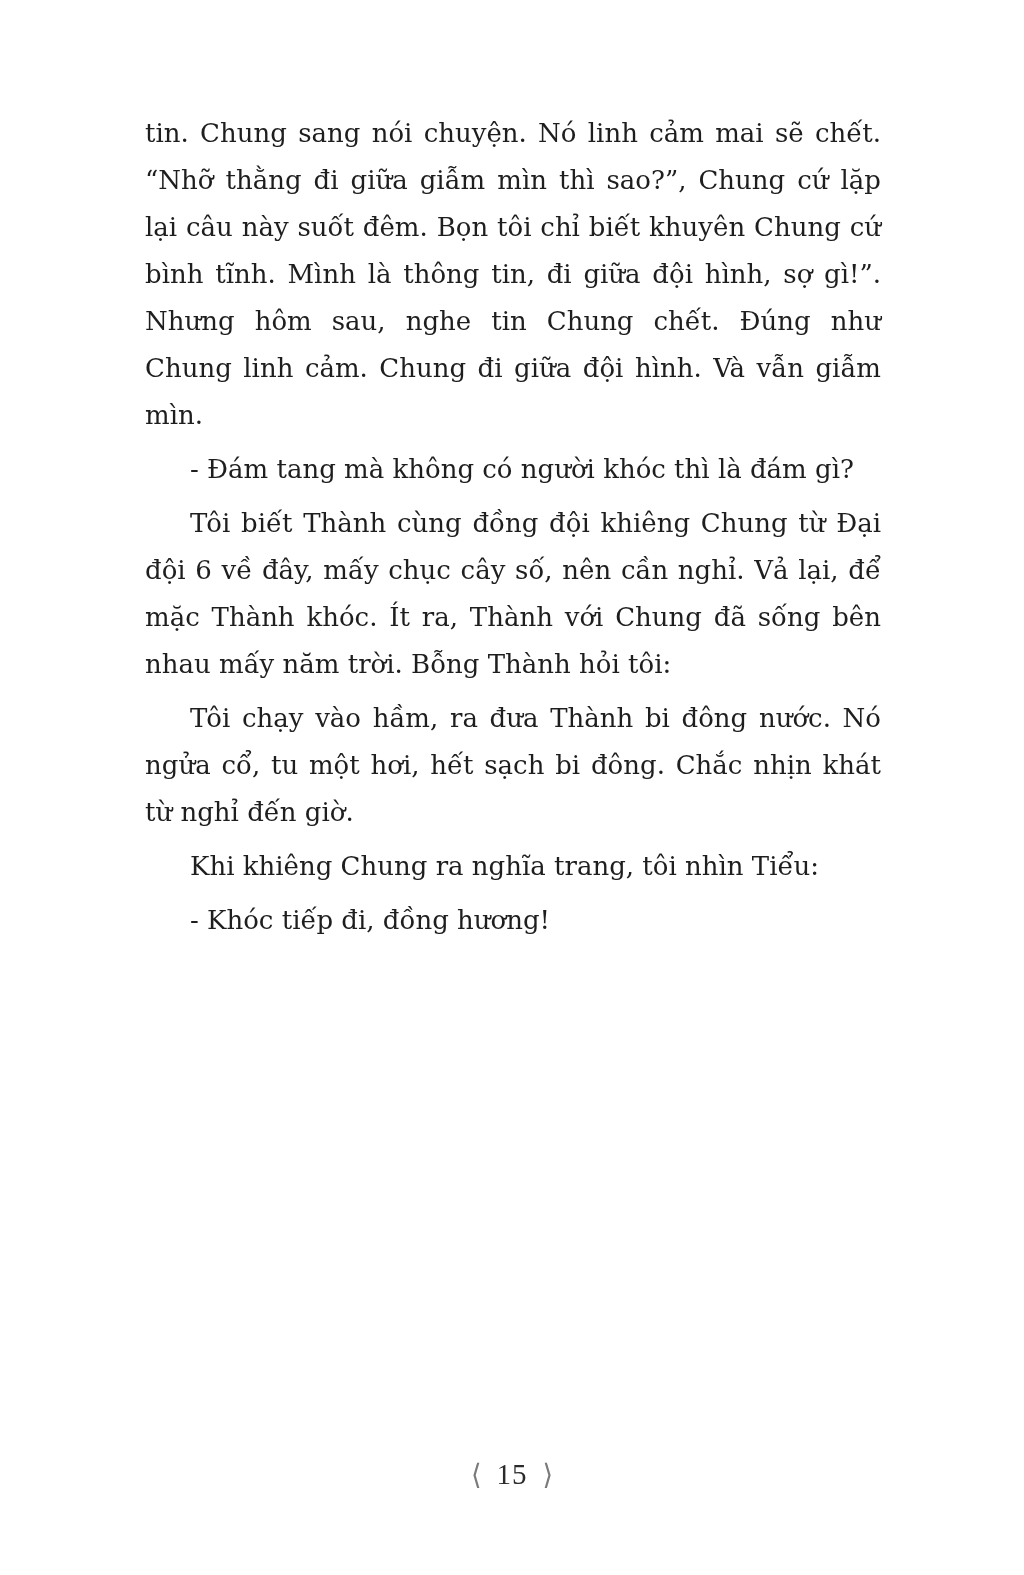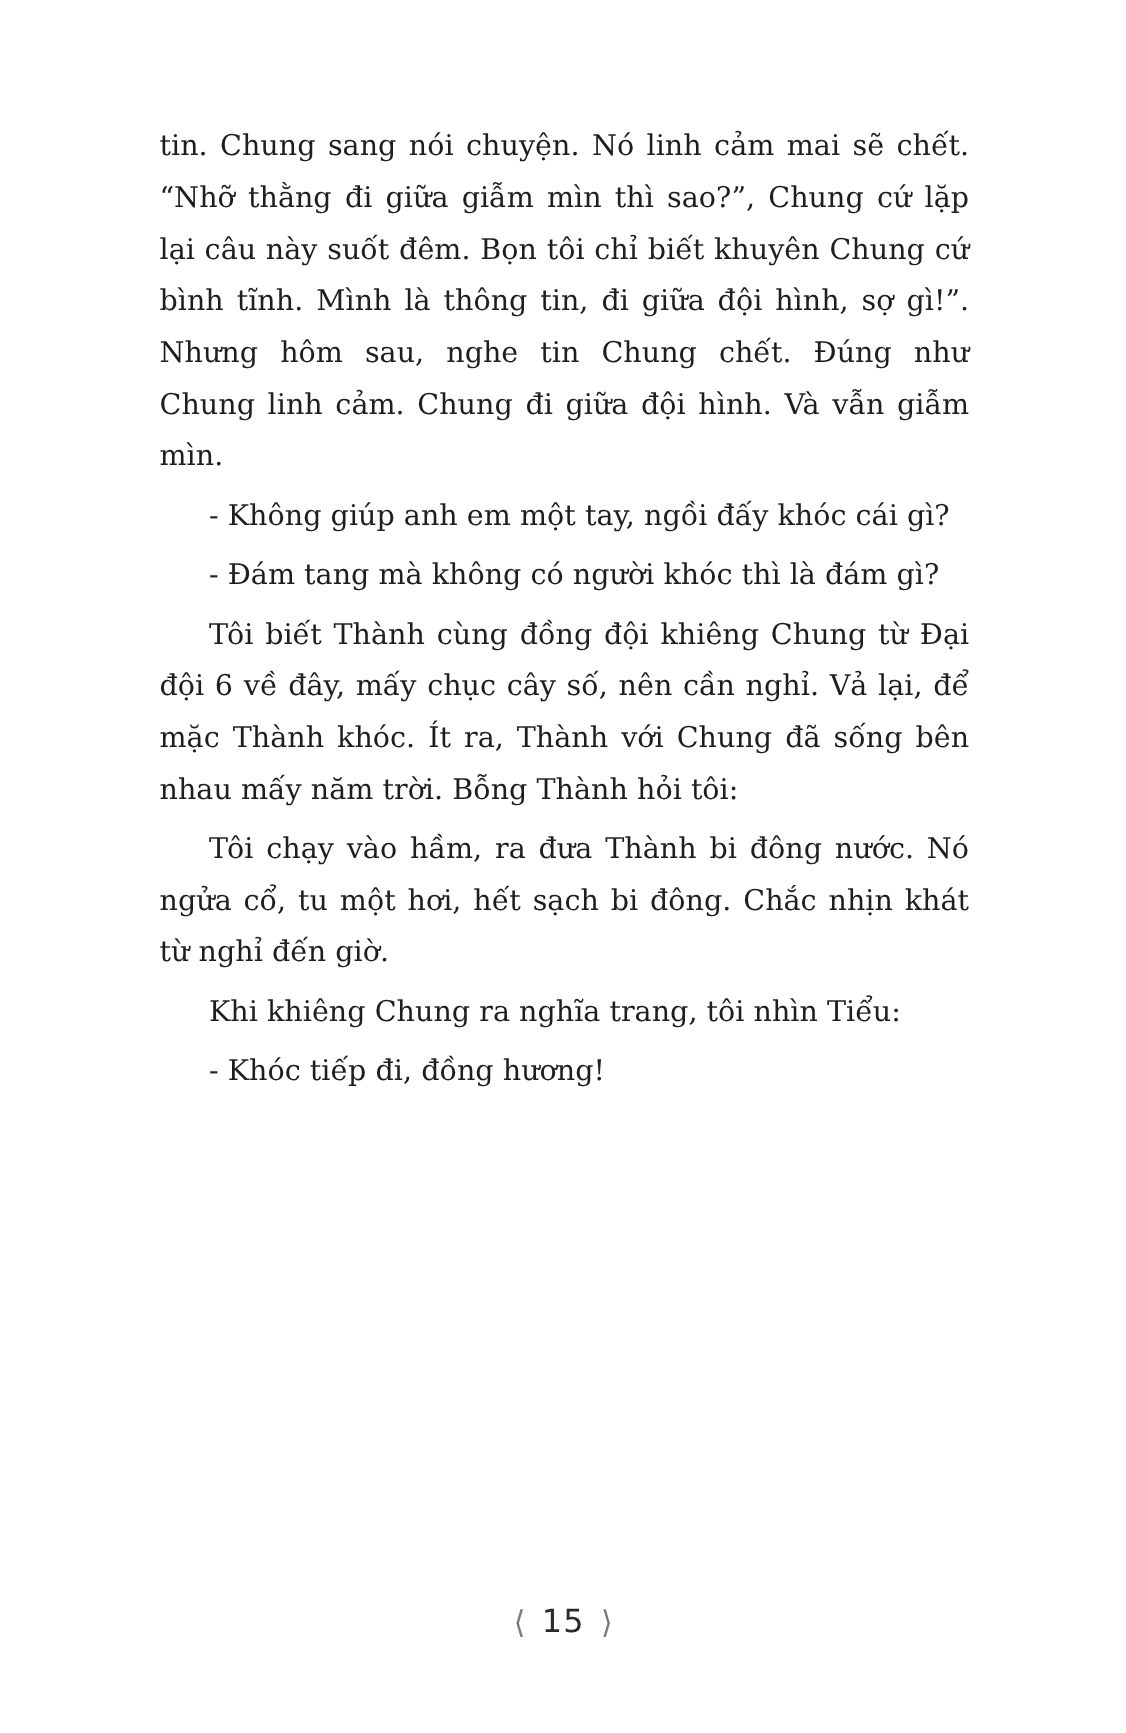--- a/index.html
+++ b/index.html
@@ -52,31 +52,31 @@
     line-height: 36px;
   }
   .page-footer .bracket {
     color: #7a7a7a;
     font-size: 27px;
     transform: scaleY(1.05);
   }
   .page-footer .page-number {
     color: #2b2b2b;
     letter-spacing: 1px;
+    font-family: Liberation Serif, serif;
   }
 </style>
 </head>
 <body style="background: rgb(255, 255, 255);">
 
 <div class="page">
 
   <div class="page-content" style="color: rgb(30, 30, 30);">
 
   <p class="">tin. Chung sang nói chuyện. Nó linh cảm mai sẽ chết. “Nhỡ thằng đi giữa giẫm mìn thì sao?”, Chung cứ lặp lại câu này suốt đêm. Bọn tôi chỉ biết khuyên Chung cứ bình tĩnh. Mình là thông tin, đi giữa đội hình, sợ gì!”. Nhưng hôm sau, nghe tin Chung chết. Đúng như Chung linh cảm. Chung đi giữa đội hình. Và vẫn giẫm mìn.</p>
-      <p class="indent">- Không giúp anh em một tay, ngồi đấy khóc cái gì?</p>
       <p class="indent">- Đám tang mà không có người khóc thì là đám gì?</p>
       <p class="indent">Tôi biết Thành cùng đồng đội khiêng Chung từ Đại đội 6 về đây, mấy chục cây số, nên cần nghỉ. Vả lại, để mặc Thành khóc. Ít ra, Thành với Chung đã sống bên nhau mấy năm trời. Bỗng Thành hỏi tôi:</p>
       <p class="indent">Tôi chạy vào hầm, ra đưa Thành bi đông nước. Nó ngửa cổ, tu một hơi, hết sạch bi đông. Chắc nhịn khát từ nghỉ đến giờ.</p>
       <p class="indent">Khi khiêng Chung ra nghĩa trang, tôi nhìn Tiểu:</p>
       <p class="indent">- Khóc tiếp đi, đồng hương!</p>
     </div>
 
   <div class="page-footer">
     <span class="bracket" style="color: rgb(122, 122, 122);">⟨</span>
     <span class="page-number" style="color: rgb(43, 43, 43);">15</span>

